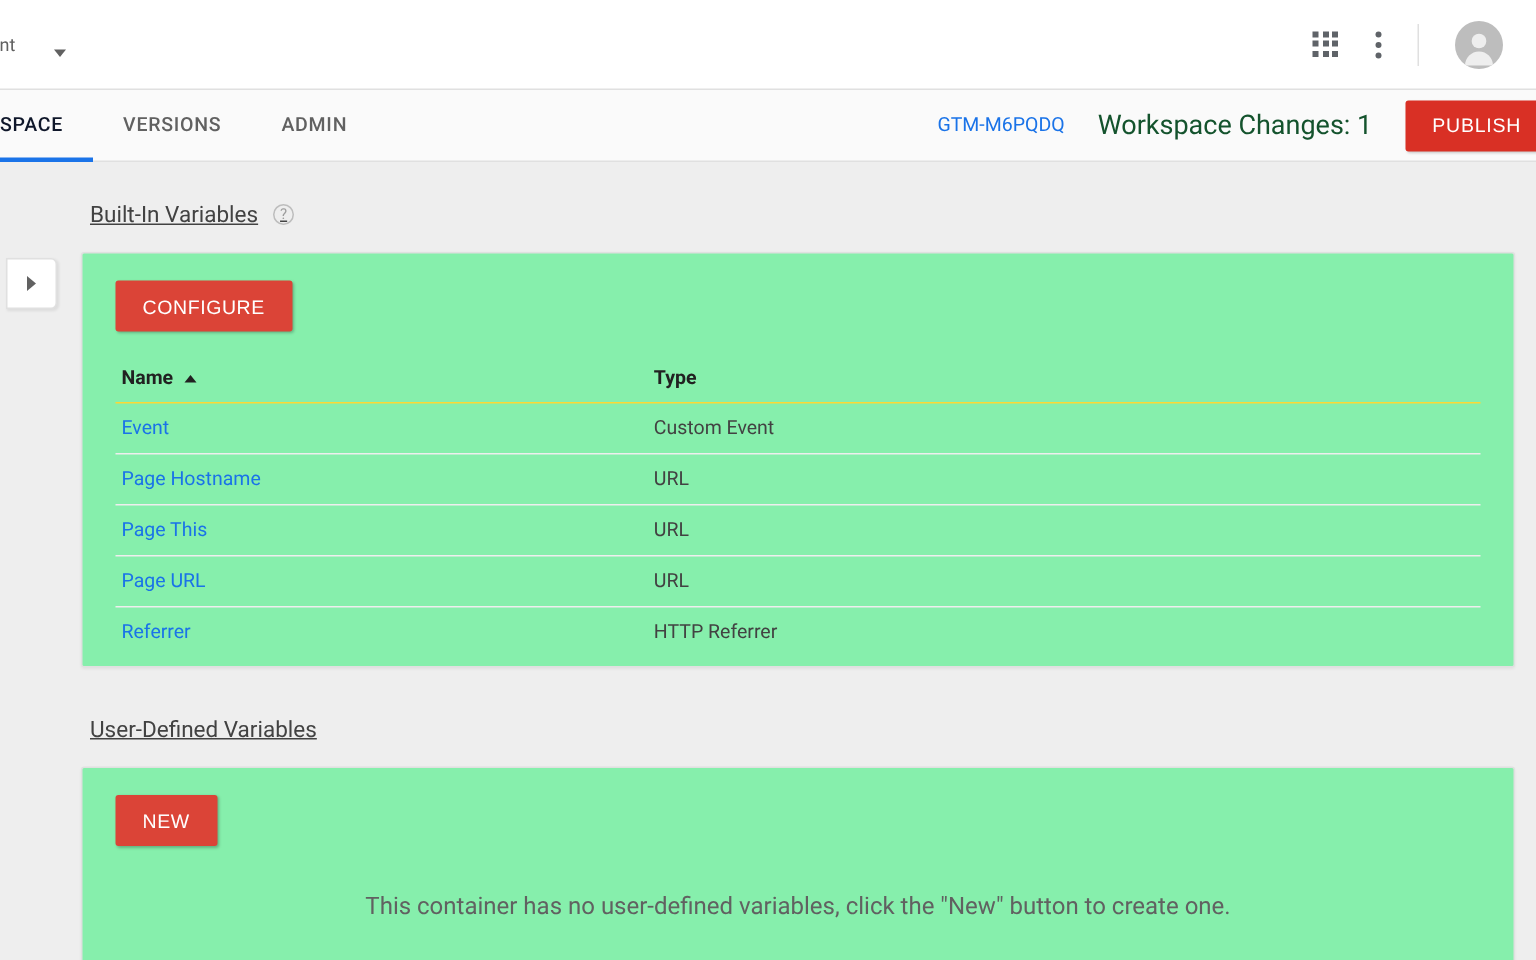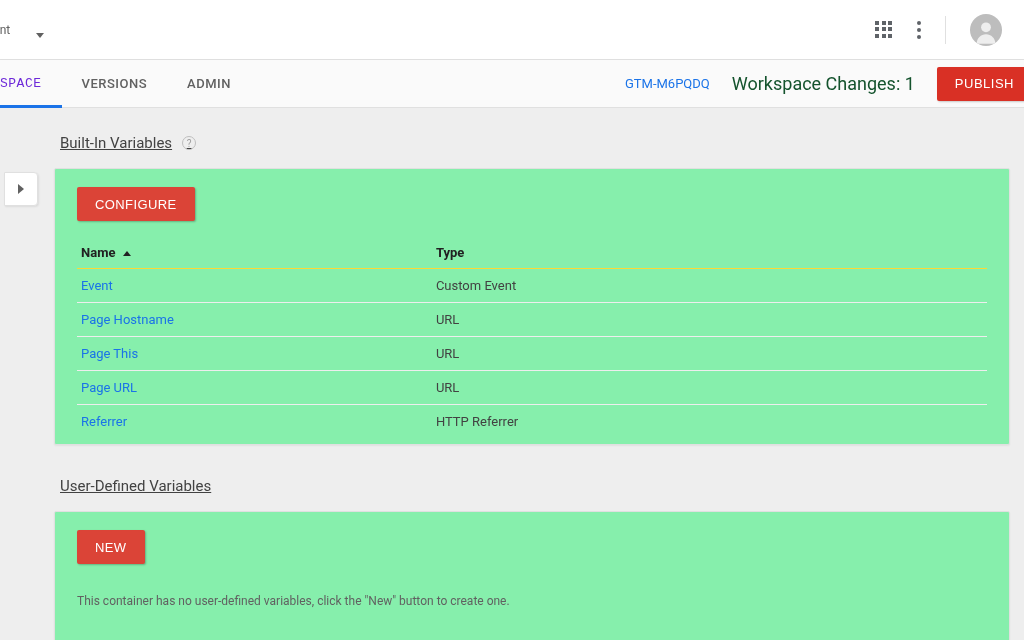--- a/index.html
+++ b/index.html
@@ -91,21 +91,21 @@
     display: flex; align-items: center;
     padding: 0 20px;
     color: #616161;
     font-size: 13px;
     letter-spacing: 0.5px;
     font-weight: 500;
     text-transform: uppercase;
     cursor: pointer;
     position: relative;
   }
-  .tab.active { color: #6d28d9; font-family: Liberation Mono, monospace; }
+  .tab.active { color: #0f172a; }
   .tab.active::after {
     content: "";
     position: absolute;
     left: 0; right: 0; bottom: -1px;
     height: 3px;
     background: #1a73e8;
   }
   .tab-first { padding-left: 0; }
   .navbar-right {
     margin-left: auto;
@@ -223,23 +223,23 @@
   td {
     padding: 9px 4px;
     border-bottom: 1px solid #eeeeee;
     font-size: 13px;
     color: #424242;
   }
   tr:last-child td { border-bottom: none; }
   td.link a { color: #1a73e8; text-decoration: none; cursor: pointer; }
   .name-col { width: 39%; }
   .empty-msg {
-    text-align: left;
+    text-align: center;
     color: #616161;
-    font-size: 12px;
+    font-size: 16px;
     padding: 30px 0 28px;
   }
 </style>
 </head>
 <body>
 
 <div class="topbar">
   <div class="topbar-left">
     <div class="account-dropdown">
       <span class="account-label">count</span>

